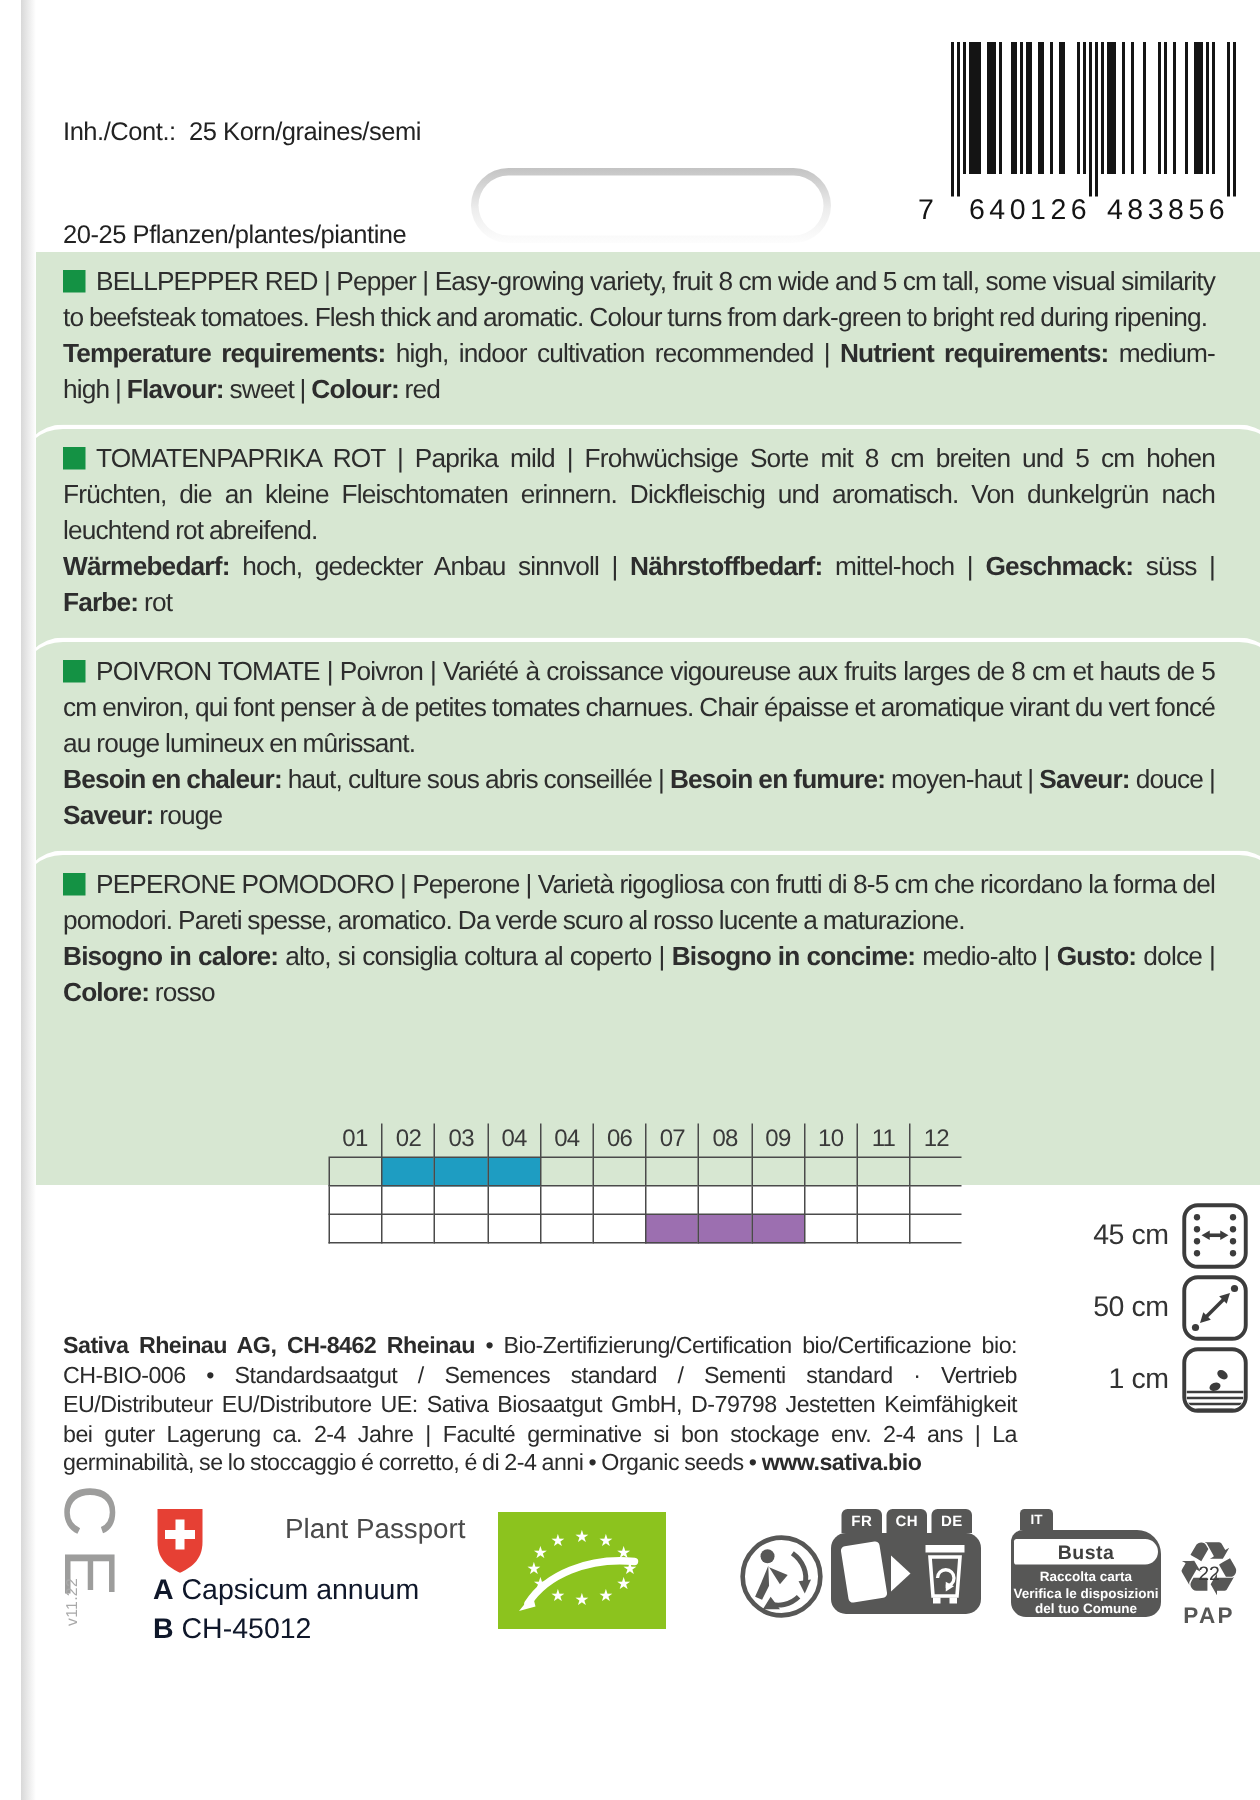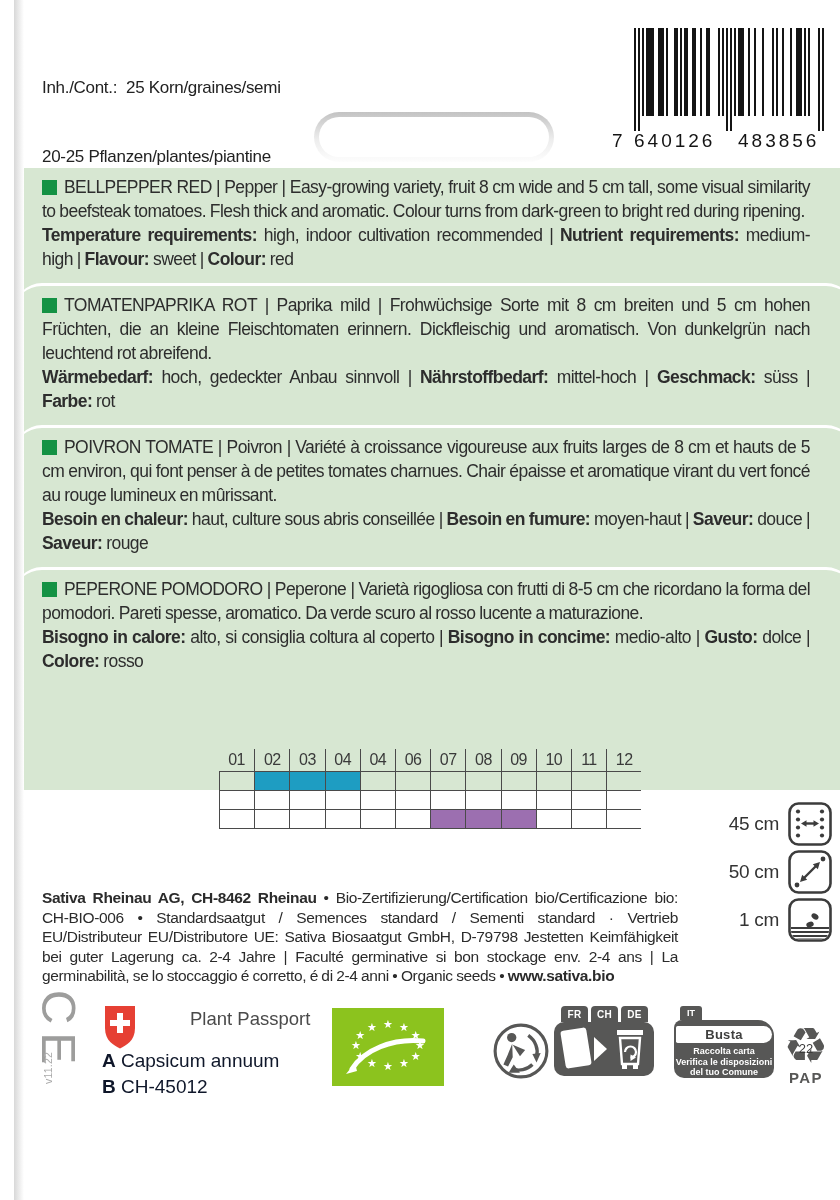--- a/index.html
+++ b/index.html
@@ -17,21 +17,21 @@
   
   .contents{left:28px;top:30px;font-size:17px;line-height:23px;letter-spacing:-0.3px;
     color:#222;white-space:pre;}
 
   
   #barcode{left:598px;top:28px;width:218px;height:124px;}
   #barcode-bars{position:absolute;left:22px;top:0;width:192px;height:106px;}
   .bar{position:absolute;top:0;background:#141414;}
   .bc-digit{position:absolute;bottom:0;font-size:19px;color:#141414;}
   .bc-lead{left:0px;}
-  .bc-left{left:22px;width:76px;text-align:right;letter-spacing:3px;}
+  .bc-left{left:34px;width:76px;text-align:right;letter-spacing:3px;}
   .bc-right{left:126px;width:76px;text-align:right;letter-spacing:3px;}
 
   
   .euroslot{left:300px;top:112px;width:240px;height:50px;border-radius:25px;
     background:linear-gradient(180deg,#c3c3c3,#ededed 55%,#fdfdfd);}
   .euroslot-inner{position:absolute;left:5px;top:5px;right:5px;bottom:5px;background:#fff;border-radius:20px;}
 
   
   .green-panel{left:0;top:168px;width:840px;height:622px;background:var(--panel-green,#d7e7d2);overflow:hidden;}
   .desc-block{padding:7px 44px 12px 28px;font-size:17.5px;letter-spacing:-0.55px;word-spacing:-0.5px;

